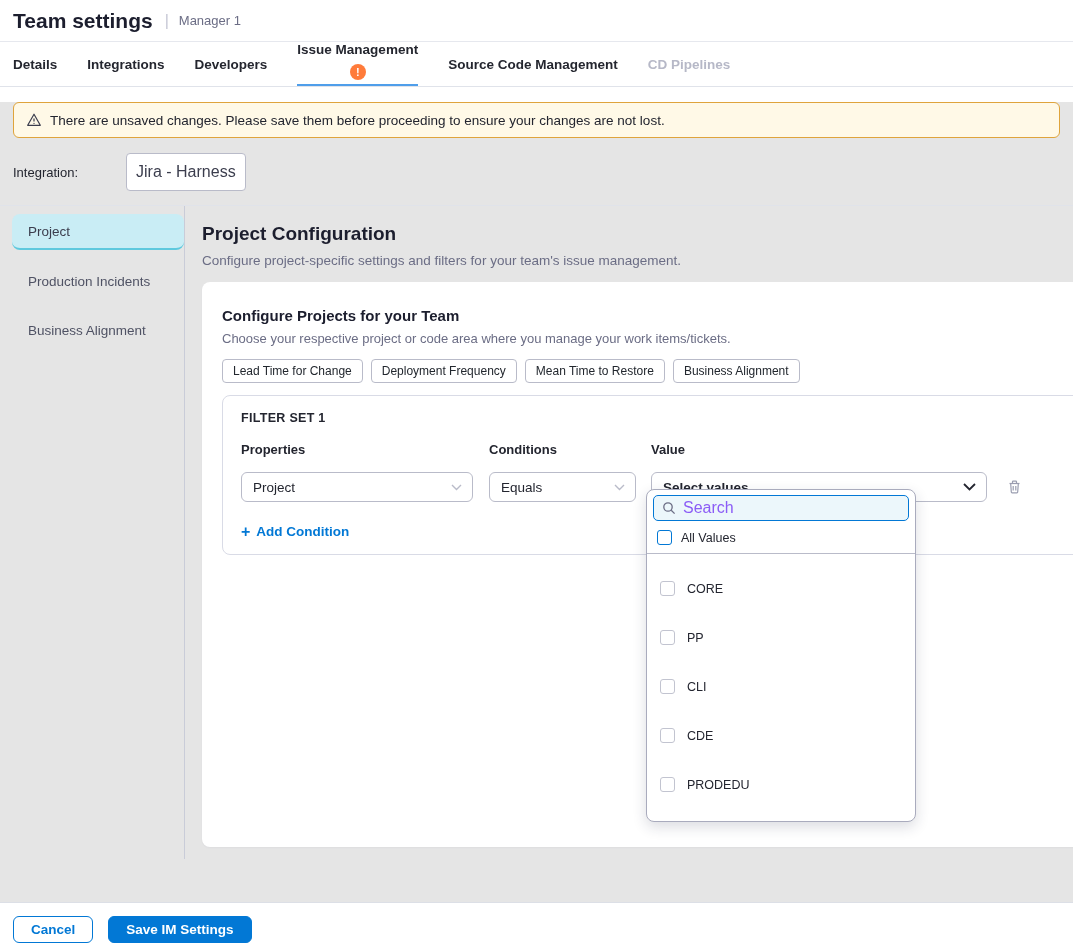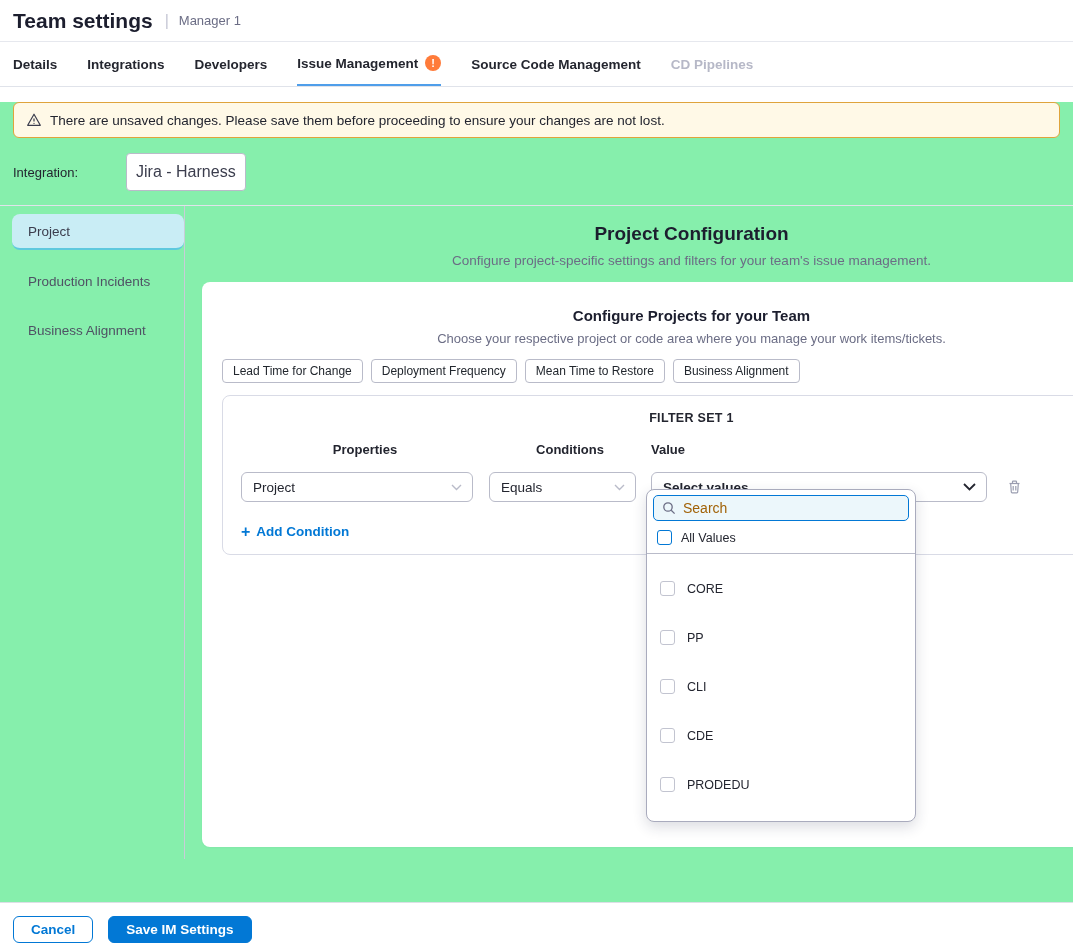--- a/index.html
+++ b/index.html
@@ -9,26 +9,26 @@
 
   
   .header { height:42px; display:flex; align-items:center; padding-left:13px; background:#fff; border-bottom:1px solid #e6e8ee; }
   .header-title { font-size:21px; font-weight:bold; color:#1c1e2e; }
   .header-sep { color:#c4c6d4; font-size:16px; margin:0 10px 0 12px; font-weight:300; }
   .header-sub { font-size:13px; color:#6b6d85; }
 
   
   .tabbar { height:45px; display:flex; align-items:stretch; padding-left:13px; gap:30px; background:#fff; border-bottom:1px solid #e0e3ea; }
   .tab { display:flex; align-items:center; gap:7px; font-size:13.5px; font-weight:600; color:#24262f; cursor:pointer; position:relative; }
-  .tab.active { border-bottom:2px solid #4f9eea; }
+  .tab.active { border-bottom:2px solid #4f9eea;flex-direction:column; }
   .tab.disabled { color:#b6b8c7; }
   .tab-badge { width:16px; height:16px; border-radius:50%; background:#ff7b3a; color:#fff; font-size:11px; font-weight:bold; display:flex; align-items:center; justify-content:center; }
 
   
-  .body { height:800px; background:#86efac;text-align:center; }
+  .body { height:800px; background:#e5e5e5; }
   .banner { margin:15px 13px 0; height:36px; background:#fff9e7; border:1px solid #dfa43c; border-radius:6px; display:flex; align-items:center; padding:0 12px; gap:8px; font-size:13.5px; color:#23252f; }
   .warn-icon { display:flex; }
   .integration-row { margin:15px 13px 0; display:flex; align-items:center; gap:8px; font-size:13px; color:#23252f; }
   .integration-chip { background:#fff; border:1px solid #b9bbc9; border-radius:4px; padding:9px 9px; font-size:16px; color:#3b3d4d;margin-left:40px; }
   .body-divider { border-top:1px solid #e0e3ea; margin-top:14px; }
 
   .content-row { display:flex; height:653px; }
   .sidebar { width:185px; border-right:1px solid #c9ccd8; padding-top:8px; flex:none; height:100%; }
   .side-item { margin-left:12px; height:36px; display:flex; align-items:center; padding-left:16px; font-size:13.5px; color:#4f5264; border-radius:8px; cursor:pointer; margin-bottom:13px; }
   .side-item.active { background:#c9edf5; border-bottom:2px solid #5ec9de; color:#3b3d4d; }
@@ -53,21 +53,21 @@
   .sel-conds { width:147px; margin-right:15px; }
   .sel-value { width:336px; font-weight:bold; }
   .chev { display:flex; }
   .trash-btn { margin-left:20px; display:flex; cursor:pointer; }
   .add-cond { margin-top:22px; display:flex; align-items:center; gap:6px; color:#0278d5; font-size:13.5px; font-weight:bold; cursor:pointer; }
   .plus { font-size:16px; font-weight:bold; line-height:14px; }
 
   
   .dropdown { position:absolute; left:646px; top:489px; width:270px; height:333px; background:#fff; border:1px solid #a9abbd; border-radius:8px; box-shadow:0 5px 14px rgba(30,40,70,0.16); overflow:hidden; z-index:10; }
   .search-box { margin:5px 6px 0; height:26px; border:1.5px solid #0278d5; border-radius:5px; background:#ecf7fb; display:flex; align-items:center; padding:0 8px; gap:7px; }
-  .search-ph { font-size:14px; color:#a16207;text-align:center; }
+  .search-ph { font-size:16px; color:#8b5cf6;text-align:center; }
   .dd-all { display:flex; align-items:center; gap:9px; padding:9px 10px 8px; border-bottom:1px solid #b9bbc9; font-size:12.5px; color:#23252f; cursor:pointer; }
   .cbx { width:15px; height:15px; border-radius:3px; background:#fff; flex:none; }
   .cbx.blue { border:1.5px solid #0278d5; }
   .cbx.gray { border:1px solid #c2c4d0; }
   .dd-opt { height:29px; display:flex; align-items:center; gap:12px; padding-left:13px; font-size:12.5px; color:#23252f; cursor:pointer;margin-top:20px; }
 
   
   .footer { height:54px; border-top:1px solid #dcdfe6; background:#fff; display:flex; align-items:center; padding-left:13px; gap:15px; }
   .btn { height:27px; border-radius:6px; font-size:13.5px; font-weight:bold; display:flex; align-items:center; padding:0 17px; cursor:pointer; font-family:"Liberation Sans", sans-serif; }
   .btn-cancel { background:#fff; border:1px solid #0278d5; color:#0278d5; }

